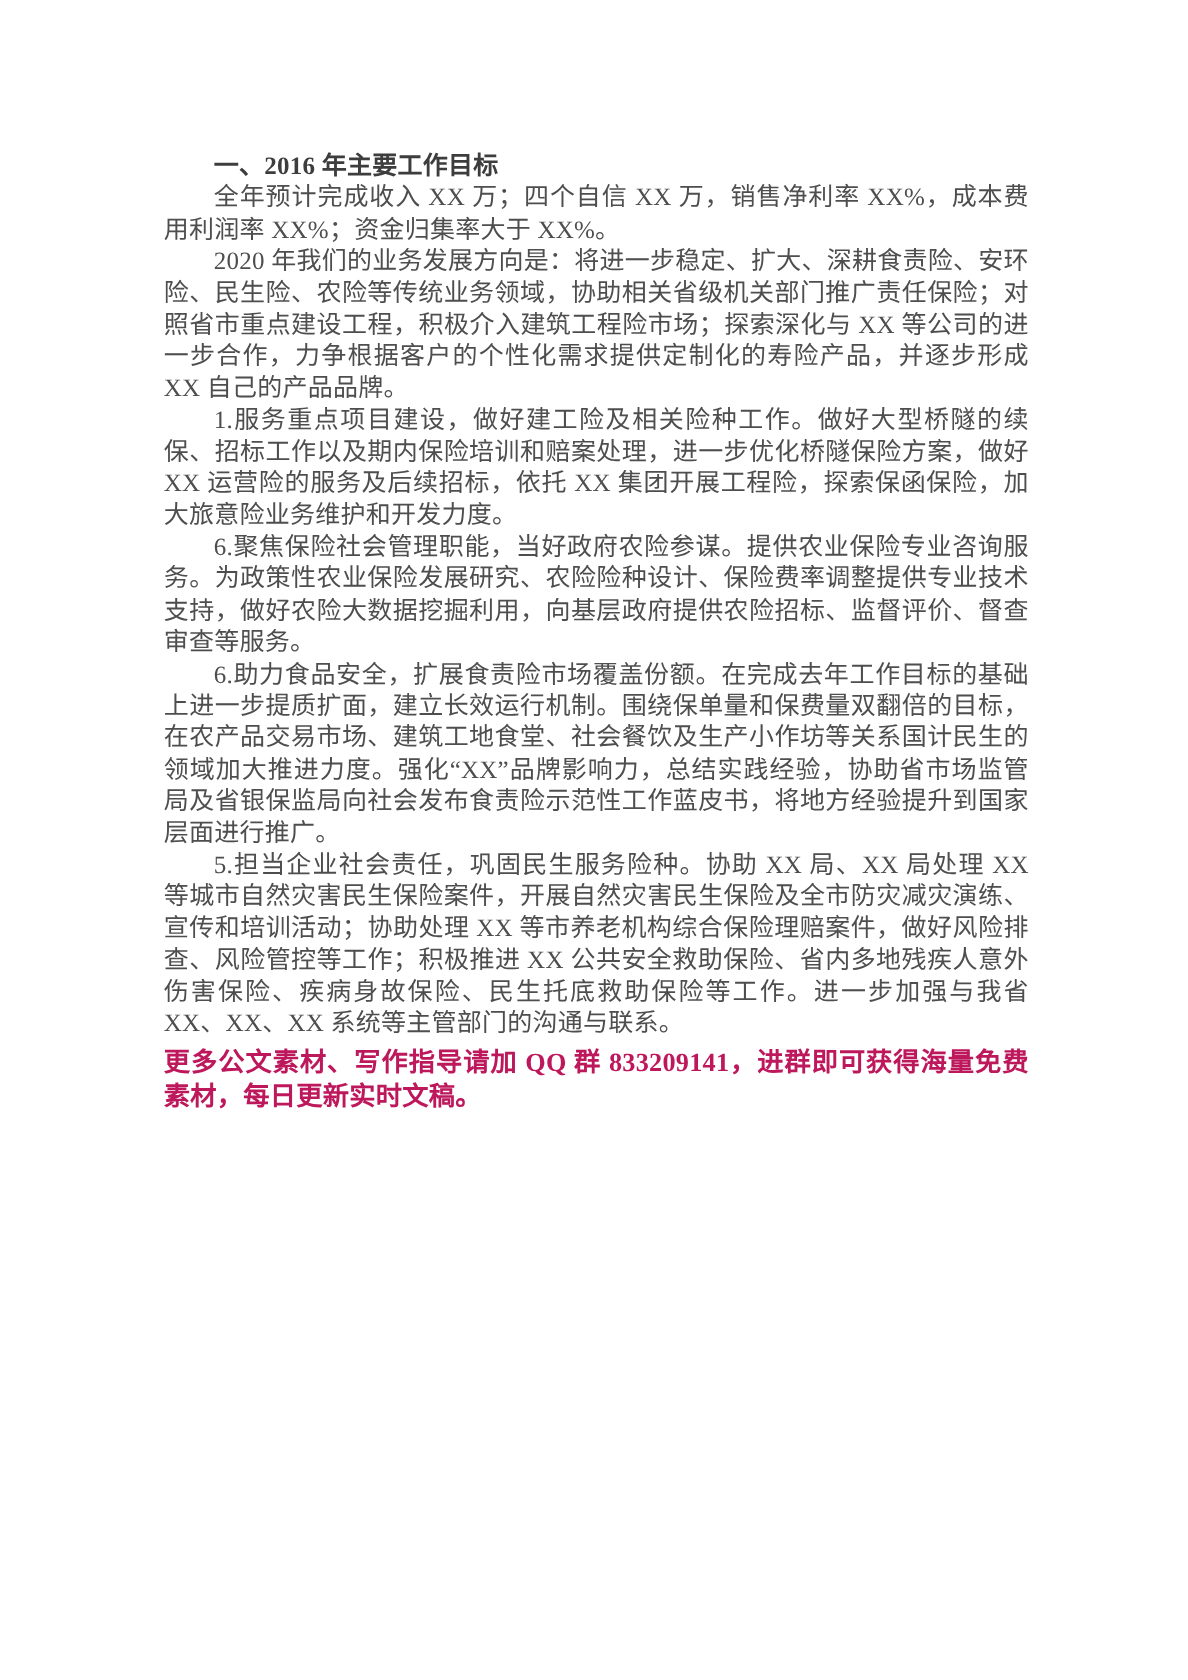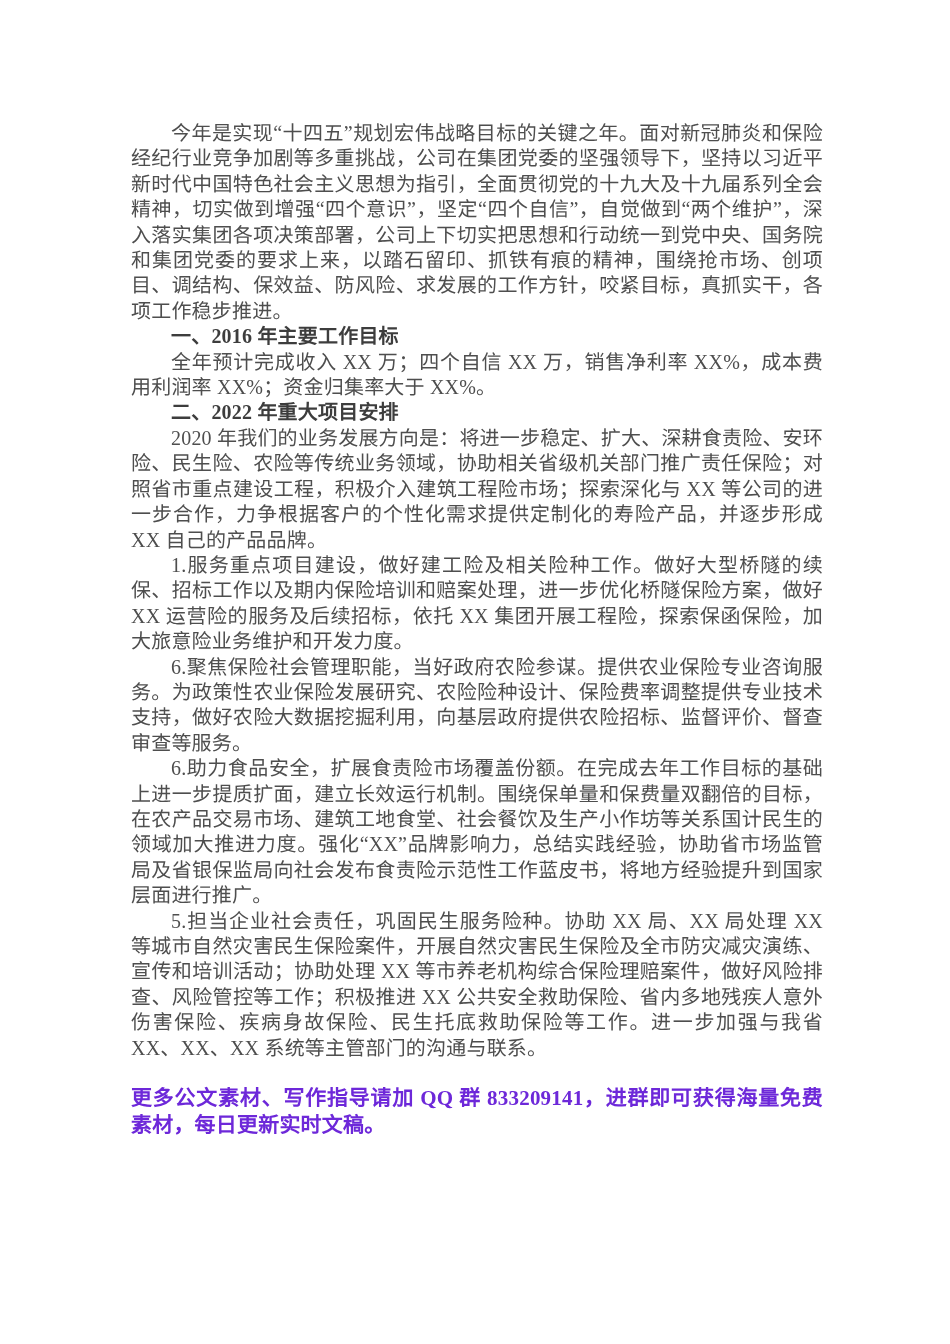--- a/index.html
+++ b/index.html
@@ -28,32 +28,30 @@
     letter-spacing: 0.2px;
   }
   .page p.heading {
     font-weight: bold;
     color: #3d3d3d;
   }
   .page p.footer-note {
     font-size: 21px;
     line-height: 27px;
     font-weight: bold;
-    color: #6d28d9;
+    color: #be185d;
     text-indent: 0;
-    margin-top: 24px;
+    margin-top: 5px;
   }
 </style>
 </head>
 <body>
 
 <main class="page">
-  <p class="body">今年是实现“十四五”规划宏伟战略目标的关键之年。面对新冠肺炎和保险经纪行业竞争加剧等多重挑战，公司在集团党委的坚强领导下，坚持以习近平新时代中国特色社会主义思想为指引，全面贯彻党的十九大及十九届系列全会精神，切实做到增强“四个意识”，坚定“四个自信”，自觉做到“两个维护”，深入落实集团各项决策部署，公司上下切实把思想和行动统一到党中央、国务院和集团党委的要求上来，以踏石留印、抓铁有痕的精神，围绕抢市场、创项目、调结构、保效益、防风险、求发展的工作方针，咬紧目标，真抓实干，各项工作稳步推进。</p>
   <p class="heading">一、2016 年主要工作目标</p>
   <p class="body">全年预计完成收入 XX 万；四个自信 XX 万，销售净利率 XX%，成本费用利润率 XX%；资金归集率大于 XX%。</p>
-  <p class="heading">二、2022 年重大项目安排</p>
   <p class="body">2020 年我们的业务发展方向是：将进一步稳定、扩大、深耕食责险、安环险、民生险、农险等传统业务领域，协助相关省级机关部门推广责任保险；对照省市重点建设工程，积极介入建筑工程险市场；探索深化与 XX 等公司的进一步合作，力争根据客户的个性化需求提供定制化的寿险产品，并逐步形成 XX 自己的产品品牌。</p>
   <p class="body">1.服务重点项目建设，做好建工险及相关险种工作。做好大型桥隧的续保、招标工作以及期内保险培训和赔案处理，进一步优化桥隧保险方案，做好 XX 运营险的服务及后续招标，依托 XX 集团开展工程险，探索保函保险，加大旅意险业务维护和开发力度。</p>
   <p class="body">6.聚焦保险社会管理职能，当好政府农险参谋。提供农业保险专业咨询服务。为政策性农业保险发展研究、农险险种设计、保险费率调整提供专业技术支持，做好农险大数据挖掘利用，向基层政府提供农险招标、监督评价、督查审查等服务。</p>
   <p class="body">6.助力食品安全，扩展食责险市场覆盖份额。在完成去年工作目标的基础上进一步提质扩面，建立长效运行机制。围绕保单量和保费量双翻倍的目标，在农产品交易市场、建筑工地食堂、社会餐饮及生产小作坊等关系国计民生的领域加大推进力度。强化“XX”品牌影响力，总结实践经验，协助省市场监管局及省银保监局向社会发布食责险示范性工作蓝皮书，将地方经验提升到国家层面进行推广。</p>
   <p class="body">5.担当企业社会责任，巩固民生服务险种。协助 XX 局、XX 局处理 XX 等城市自然灾害民生保险案件，开展自然灾害民生保险及全市防灾减灾演练、宣传和培训活动；协助处理 XX 等市养老机构综合保险理赔案件，做好风险排查、风险管控等工作；积极推进 XX 公共安全救助保险、省内多地残疾人意外伤害保险、疾病身故保险、民生托底救助保险等工作。进一步加强与我省 XX、XX、XX 系统等主管部门的沟通与联系。</p>
   <p class="footer-note">更多公文素材、写作指导请加 QQ 群 833209141，进群即可获得海量免费素材，每日更新实时文稿。</p>
 </main>
 
 </body></html>

